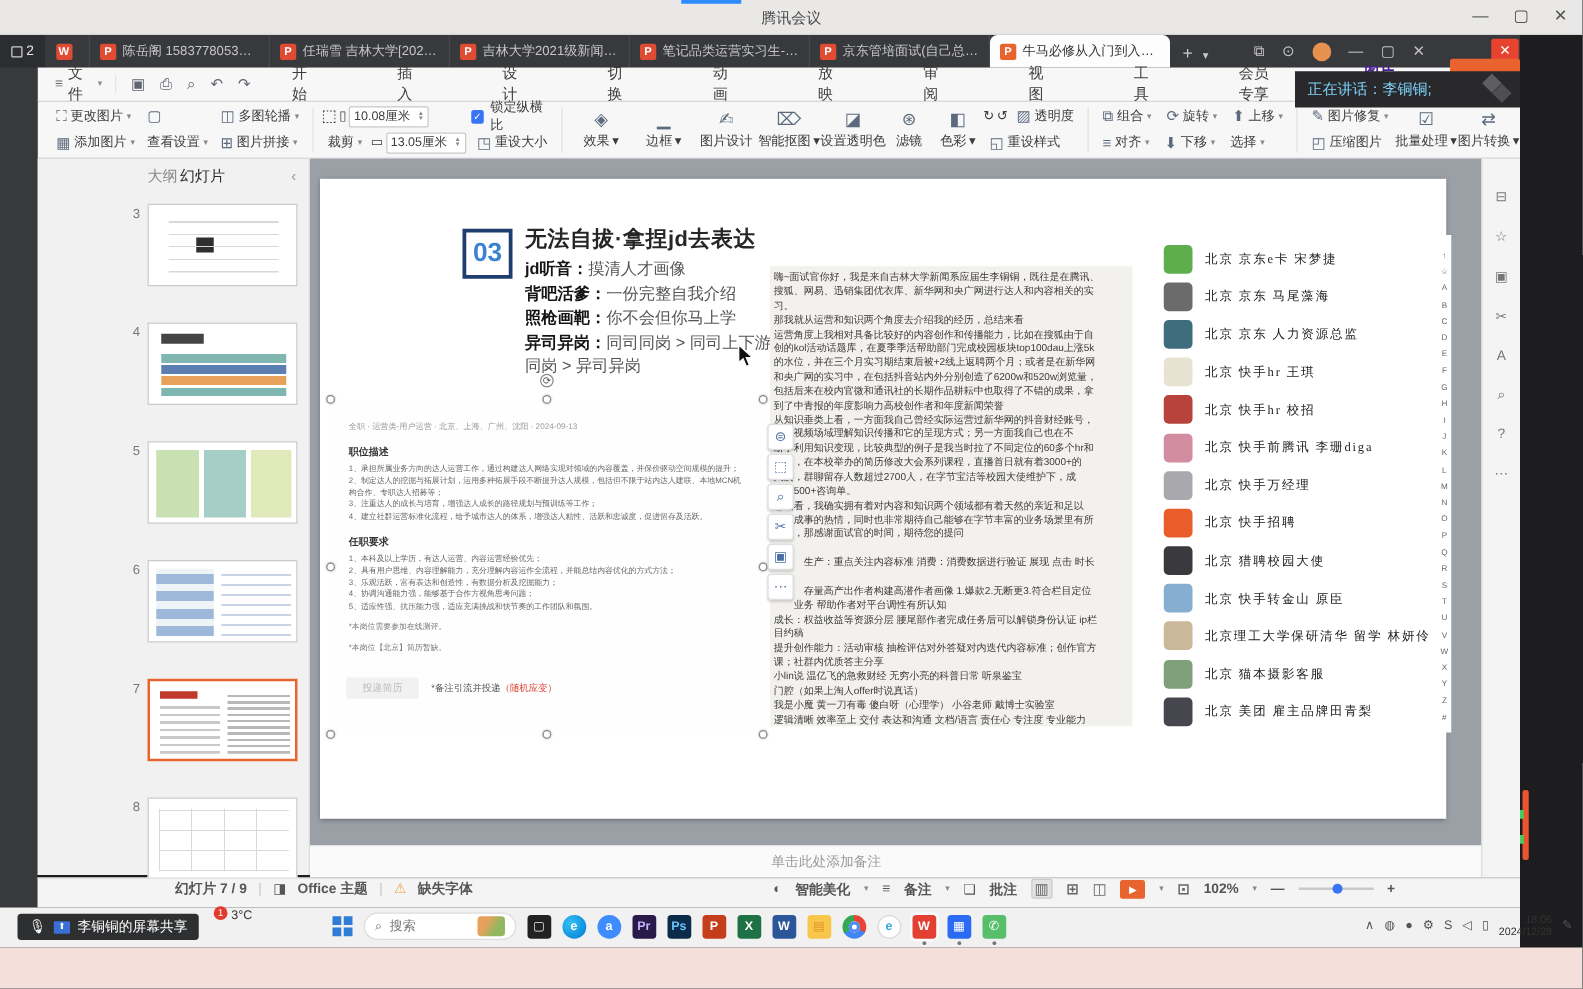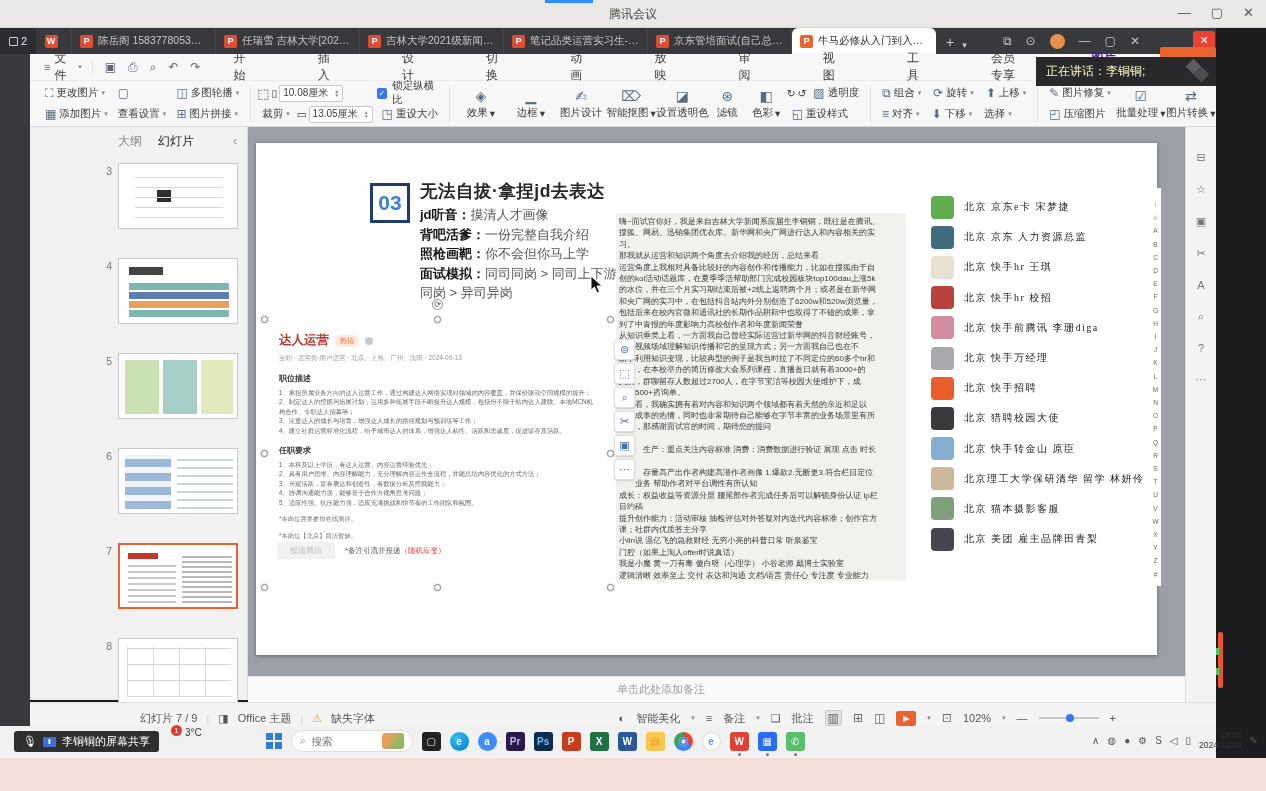--- a/index.html
+++ b/index.html
@@ -51,34 +51,34 @@
 .rbtn .dd{font-size:7px;color:#888;}
 .rbig{width:54px;display:flex;flex-direction:column;align-items:center;justify-content:center;gap:2px;height:40px;white-space:nowrap;}
 .rbig .ric{font-size:14px;color:#5b6b7d;}
 .rbig .lbl{display:flex;align-items:center;gap:2px;}
 .rnum{width:64px;height:17px;border:1px solid #c9c9cc;background:#fff;border-radius:2px;display:flex;align-items:center;justify-content:space-between;padding:0 3px;font-size:10px;}
 .rnum .spin{display:flex;flex-direction:column;font-size:5px;color:#888;line-height:4px;}
 .chk{width:11px;height:11px;background:#3875f6;border-radius:2px;color:#fff;font-size:8px;display:flex;align-items:center;justify-content:center;}
 
 
 #orange-sliver{position:absolute;left:1160px;top:47px;width:56px;height:12px;background:#e8632e;border-radius:2px;z-index:8;}
-#speakchip{position:absolute;left:1036px;top:57px;width:180px;height:29px;background:#29292c;color:#fef9c3;font-size:12px;display:flex;align-items:center;padding-left:10px;z-index:9;}
+#speakchip{position:absolute;left:1036px;top:57px;width:180px;height:29px;background:#29292c;color:#7dd3fc;font-size:12px;display:flex;align-items:center;padding-left:10px;z-index:9;}
 #speakchip .wm{position:absolute;right:6px;top:4px;width:22px;height:22px;opacity:.55;}
 #speakchip .wm i{position:absolute;width:11px;height:11px;background:#8a8a8e;transform:rotate(45deg);}
 #speakchip .wm i:nth-child(2){left:8px;top:8px;background:#6f6f73;}
 
 
 #lstrip{position:absolute;left:0;top:54px;width:30px;height:672px;background:#38393c;}
 #rstrip{position:absolute;left:1216px;top:28px;width:50px;height:730px;background:#1d1d1f;}
 #rstrip .thumbbar{position:absolute;left:2px;top:604px;width:5px;height:56px;background:#e8552e;border-radius:2px;}
 #rstrip .gmark{position:absolute;left:0;width:3px;height:7px;background:#43d05e;}
 
 
 #leftpanel{position:absolute;left:30px;top:127px;width:218px;height:573px;background:#f1f1f2;border-right:1px solid #dcdcde;}
-#leftpanel .phead{height:28px;display:flex;align-items:center;gap:16px;padding-left:88px;font-size:12px;color:#8a8a8a;}
+#leftpanel .phead{height:28px;display:flex;align-items:center;gap:2px;padding-left:88px;font-size:12px;color:#8a8a8a;}
 #leftpanel .phead .on{color:#2a2a2a;font-weight:normal;}
 #leftpanel .phead .coll{margin-left:auto;margin-right:10px;color:#999;font-size:12px;}
 .thumbrow{display:flex;align-items:flex-start;margin-bottom:29px;}
 .thumbrow .tnum{width:88px;text-align:right;padding-right:6px;font-size:10.5px;color:#777;padding-top:2px;}
 .thumb{width:120px;height:66px;background:#fff;border:1px solid #c9c9cb;position:relative;overflow:hidden;}
 .thumbrow.sel .thumb{border:2px solid #e8632e;}
 .thumb i{position:absolute;display:block;}
 .thumb.k3 i.a{left:38px;top:26px;width:14px;height:12px;background:#2f2f2f;}
 .thumb.k3 i.b{left:16px;top:12px;width:88px;height:42px;background:repeating-linear-gradient(0deg,#d8d8d8 0 1px,transparent 1px 10px);}
 .thumb.k4 i.a{left:10px;top:8px;width:34px;height:8px;background:#444;}
@@ -132,21 +132,21 @@
 #cursor{position:absolute;left:334px;top:132px;z-index:50;}
 
 
 #notesbar{position:absolute;left:248px;top:676px;width:937px;height:26px;background:#fafafa;border-top:1px solid #e2e2e4;font-size:11px;color:#9a9a9a;display:flex;align-items:center;padding-left:369px;}
 
 
 #rightpanel{position:absolute;left:1185px;top:127px;width:31px;height:575px;background:#f4f4f5;border-left:1px solid #ddd;display:flex;flex-direction:column;align-items:center;padding-top:24px;gap:19px;}
 #rightpanel span{color:#777;font-size:11px;}
 
 
-#statusbar{position:absolute;left:30px;top:702px;width:1186px;height:24px;background:#f4f4f5;border-top:1px solid #ddd;display:flex;align-items:flex-end;font-size:11px;color:#555;}
+#statusbar{position:absolute;left:30px;top:702px;width:1186px;height:24px;background:#f4f4f5;border-top:1px solid #ddd;display:flex;align-items:flex-start;font-size:11px;color:#555;font-weight:bold;}
 #statusbar .lgrp{display:flex;align-items:center;gap:9px;margin-left:110px;}
 #statusbar .sep{color:#d5d5d5;}
 #statusbar .warn{color:#e6a23c;}
 #statusbar .rgrp{display:flex;align-items:center;gap:11px;margin-left:auto;margin-right:100px;}
 #statusbar .vico{font-size:12px;color:#666;}
 #statusbar .vico.on{background:#e3e3e6;border:1px solid #c9c9cc;padding:0 2px;border-radius:2px;}
 #statusbar .play{width:20px;height:15px;background:#e8632e;border-radius:2px;color:#fff;font-size:8px;display:flex;align-items:center;justify-content:center;}
 #statusbar .track{width:60px;height:2px;background:#c9c9cc;position:relative;}
 #statusbar .knob{position:absolute;left:27px;top:-3px;width:8px;height:8px;border-radius:50%;background:#3875f6;}
 
@@ -573,29 +573,24 @@
     <div id="numbox">03</div>
     <div id="stitle">无法自拔·拿捏jd去表达</div>
     <div id="sbullets">
 
         <div class="bl"><b>jd听音：</b><span>摸清人才画像</span></div>
 
         <div class="bl"><b>背吧活爹：</b><span>一份完整自我介绍</span></div>
 
         <div class="bl"><b>照枪画靶：</b><span>你不会但你马上学</span></div>
 
-        <div class="bl"><b>面试模拟：</b><span>同司同岗 &gt; 同司上下游 &gt; 异司同岗 &gt; 异司异岗</span></div>
+        <div class="bl"><b>异司异岗：</b><span>同司同岗 &gt; 同司上下游 &gt; 异司同岗 &gt; 异司异岗</span></div>
       </div>
 
     <div id="job">
-      <div class="jtitle">
-        <span>达人运营</span>
-        <span class="jbadge">热招</span>
-        <span class="jdot"></span>
-      </div>
       <div class="jmeta">全职 · 运营类-用户运营 · 北京、上海、广州、沈阳 · 2024-09-13</div>
       <div class="jhead">职位描述</div>
       <div>
 
       <div class="jline">1、承担所属业务方向的达人运营工作，通过构建达人网络实现对领域的内容覆盖，并保价驱动空间规模的提升；</div>
           <div class="jline">2、制定达人的挖掘与拓展计划，运用多种拓展手段不断提升达人规模，包括但不限于站内达人建联、本地MCN机构合作、专职达人招募等；</div>
           <div class="jline">3、注重达人的成长与培育，增强达人成长的路径规划与预训练等工作；</div>
           <div class="jline">4、建立社群运营标准化流程，给予城市达人的体系，增强达人粘性、活跃和忠诚度，促进留存及活跃。</div>
         </div>
       <div class="jhead">任职要求</div>
@@ -679,20 +674,24 @@
     </div>
 
     <div id="contacts">
       <div>
 
           <div class="crow">
             <span class="cav" style="background: rgb(95, 174, 78);"></span>
             <span class="cname">北京 京东e卡 宋梦捷</span>
           </div>
 
+          <div class="crow">
+            <span class="cav" style="background: rgb(107, 107, 107);"></span>
+            <span class="cname">北京 京东 马尾藻海</span>
+          </div>
 
           <div class="crow">
             <span class="cav" style="background: rgb(62, 110, 126);"></span>
             <span class="cname">北京 京东 人力资源总监</span>
           </div>
 
           <div class="crow">
             <span class="cav" style="background: rgb(231, 226, 210);"></span>
             <span class="cname">北京 快手hr 王琪</span>
           </div>

